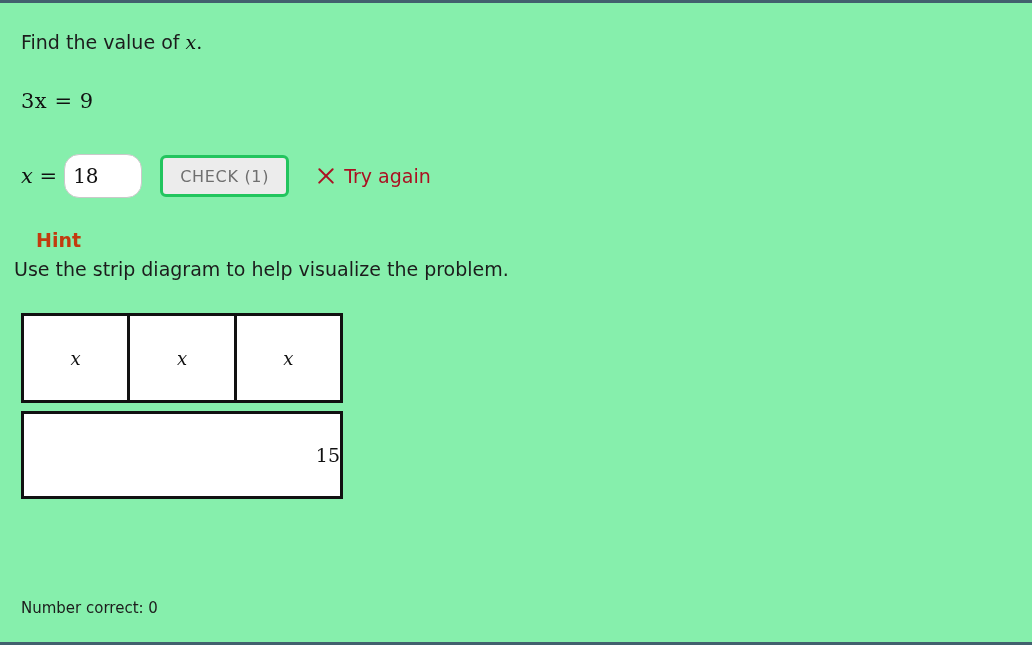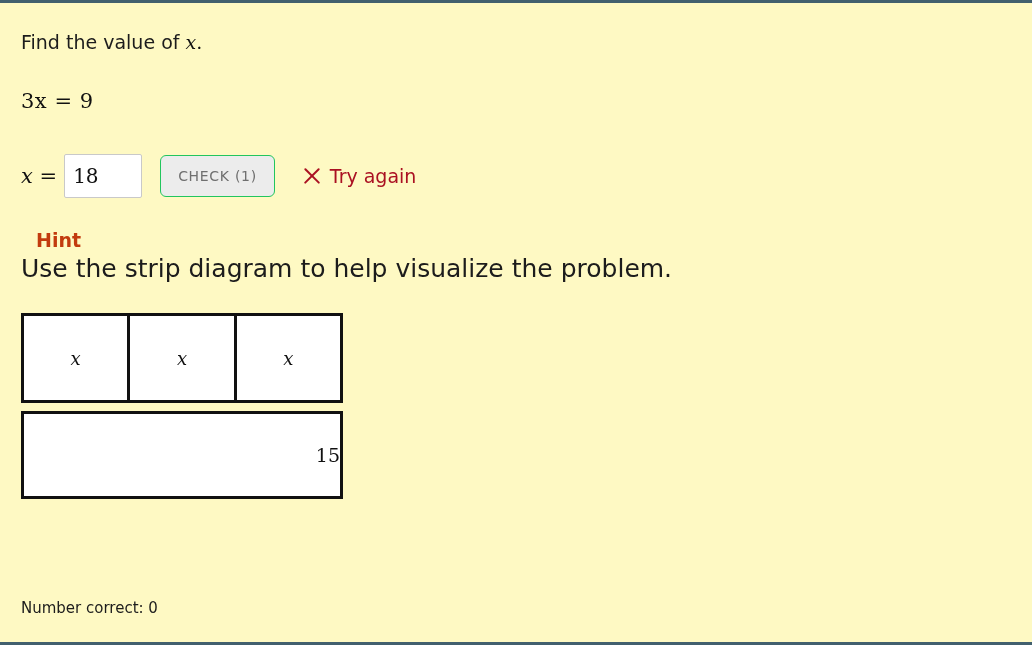--- a/index.html
+++ b/index.html
@@ -15,21 +15,21 @@
     overflow: hidden;
     position: relative;
   }
   .page {
     position: relative;
     width: 1032px;
     height: 645px;
     box-sizing: border-box;
     border-top: 3px solid #42606e;
     border-bottom: 3px solid #42606e;
-    background: #fef9c3;
+    background: #86efac;
   }
   .content {
     position: relative;
     padding: 0 0 0 21px;
   }
 
   
   .math {
     font-family: "DejaVu Serif", "Liberation Serif", serif;
     font-style: italic;
@@ -76,39 +76,39 @@
   .answer-label {
     font-size: 21px;
     margin-right: 7px;
     white-space: nowrap;
   }
   .answer-input {
     width: 78px;
     height: 44px;
     box-sizing: border-box;
     border: 1px solid #c9c9c9;
-    border-radius: 2px;
+    border-radius: 15px;
     background: #ffffff;
     font-family: "DejaVu Serif", "Liberation Serif", serif;
     font-size: 20px;
     color: #111111;
     padding: 0 8px;
     outline: none;
   }
   .check-button {
     margin-left: 18px;
     height: 42px;
     box-sizing: border-box;
     padding: 0 17px;
-    border: 1px solid #22c55e;
+    border: 3px solid #22c55e;
     border-radius: 6px;
     background: #ececec;
     color: #6f6f6f;
     font-family: "DejaVu Sans", "Liberation Sans", sans-serif;
-    font-size: 14px;
+    font-size: 16px;
     letter-spacing: 0.7px;
     cursor: pointer;
     white-space: nowrap;
     text-align: center;
   }
   .feedback {
     margin-left: 28px;
     display: flex;
     align-items: center;
     color: #aa1122;
@@ -143,23 +143,23 @@
     position: absolute;
     left: 36px;
     top: 225px;
     font-size: 19px;
     font-weight: bold;
     color: #c23b0e;
     line-height: 24px;
   }
   .hint-body {
     position: absolute;
-    left: 21px;
+    left: 14px;
     top: 253px;
-    font-size: 25px;
+    font-size: 19px;
     line-height: 26px;
     color: #1c1c1c;
     white-space: nowrap;
   }
 
   
   .strip-diagram {
     position: absolute;
     left: 21px;
     top: 310px;

